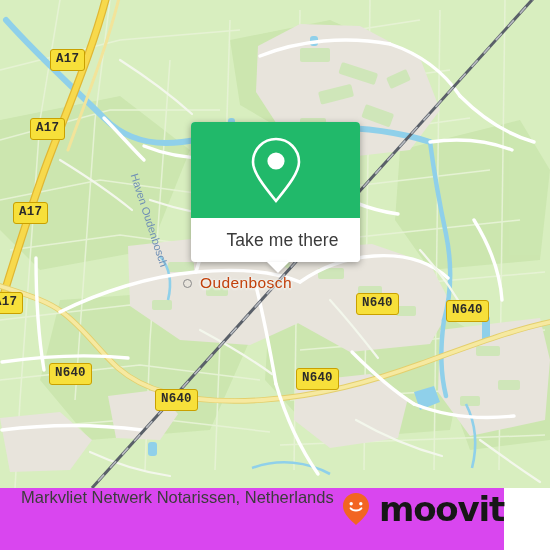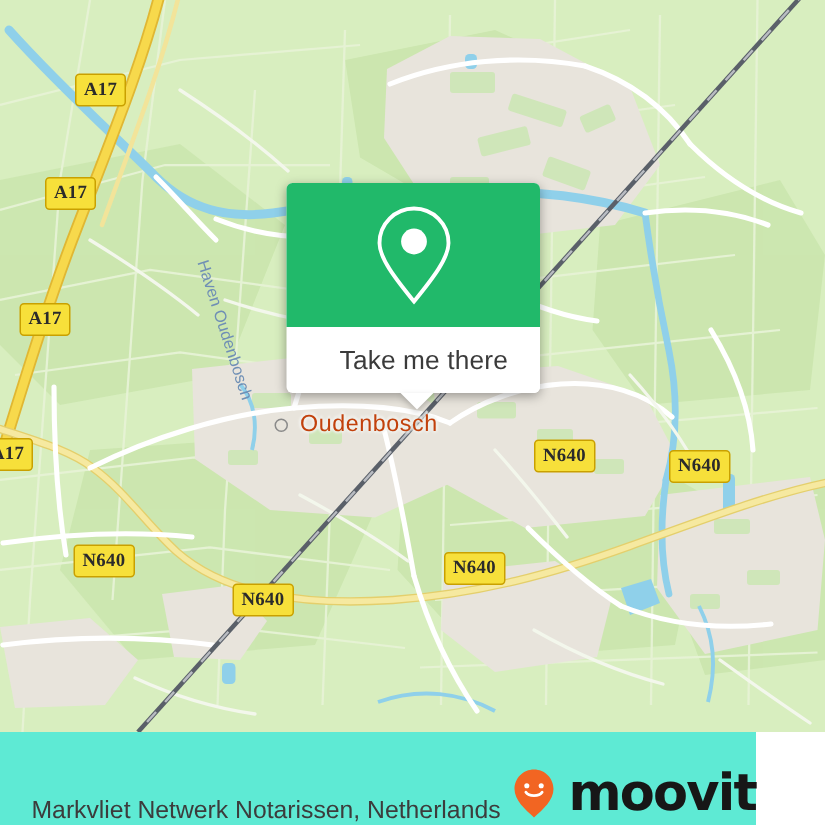--- a/index.html
+++ b/index.html
@@ -29,21 +29,21 @@
   }
   #map-svg { position: absolute; left: 0; top: 0; }
 
   
   .shield {
     position: absolute;
     background: #f7e03a;
     border: 1.6px solid #c9a000;
     border-radius: 3px;
     color: #2b2b2b;
-    font-family: Liberation Serif, serif;
+    font-family: Liberation Mono, monospace;
     font-size: 12.5px;
     font-weight: bold;
     line-height: 1;
     padding: 3px 5px 4px 5px;
     letter-spacing: .2px;
     white-space: nowrap;
   }
 
   
   .place-label {
@@ -131,23 +131,23 @@
     font-size: 13.5px;
     padding: 3px 8px 4px 10px;
     white-space: nowrap;
   }
 
   
   #footer {
     position: absolute;
     left: 0; top: 488px;
     width: 504px; height: 62px;
-    background: #5eead4;
+    background: #d946ef;
     display: flex;
-    align-items: flex-end;
+    align-items: flex-start;
     justify-content: space-between;
   }
   #footer-title {
     margin-left: 21px;
     color: #3c3c3c;
     font-family: "Liberation Sans", sans-serif;
     font-size: 16.5px;
     white-space: nowrap;
   }
   #brand {

